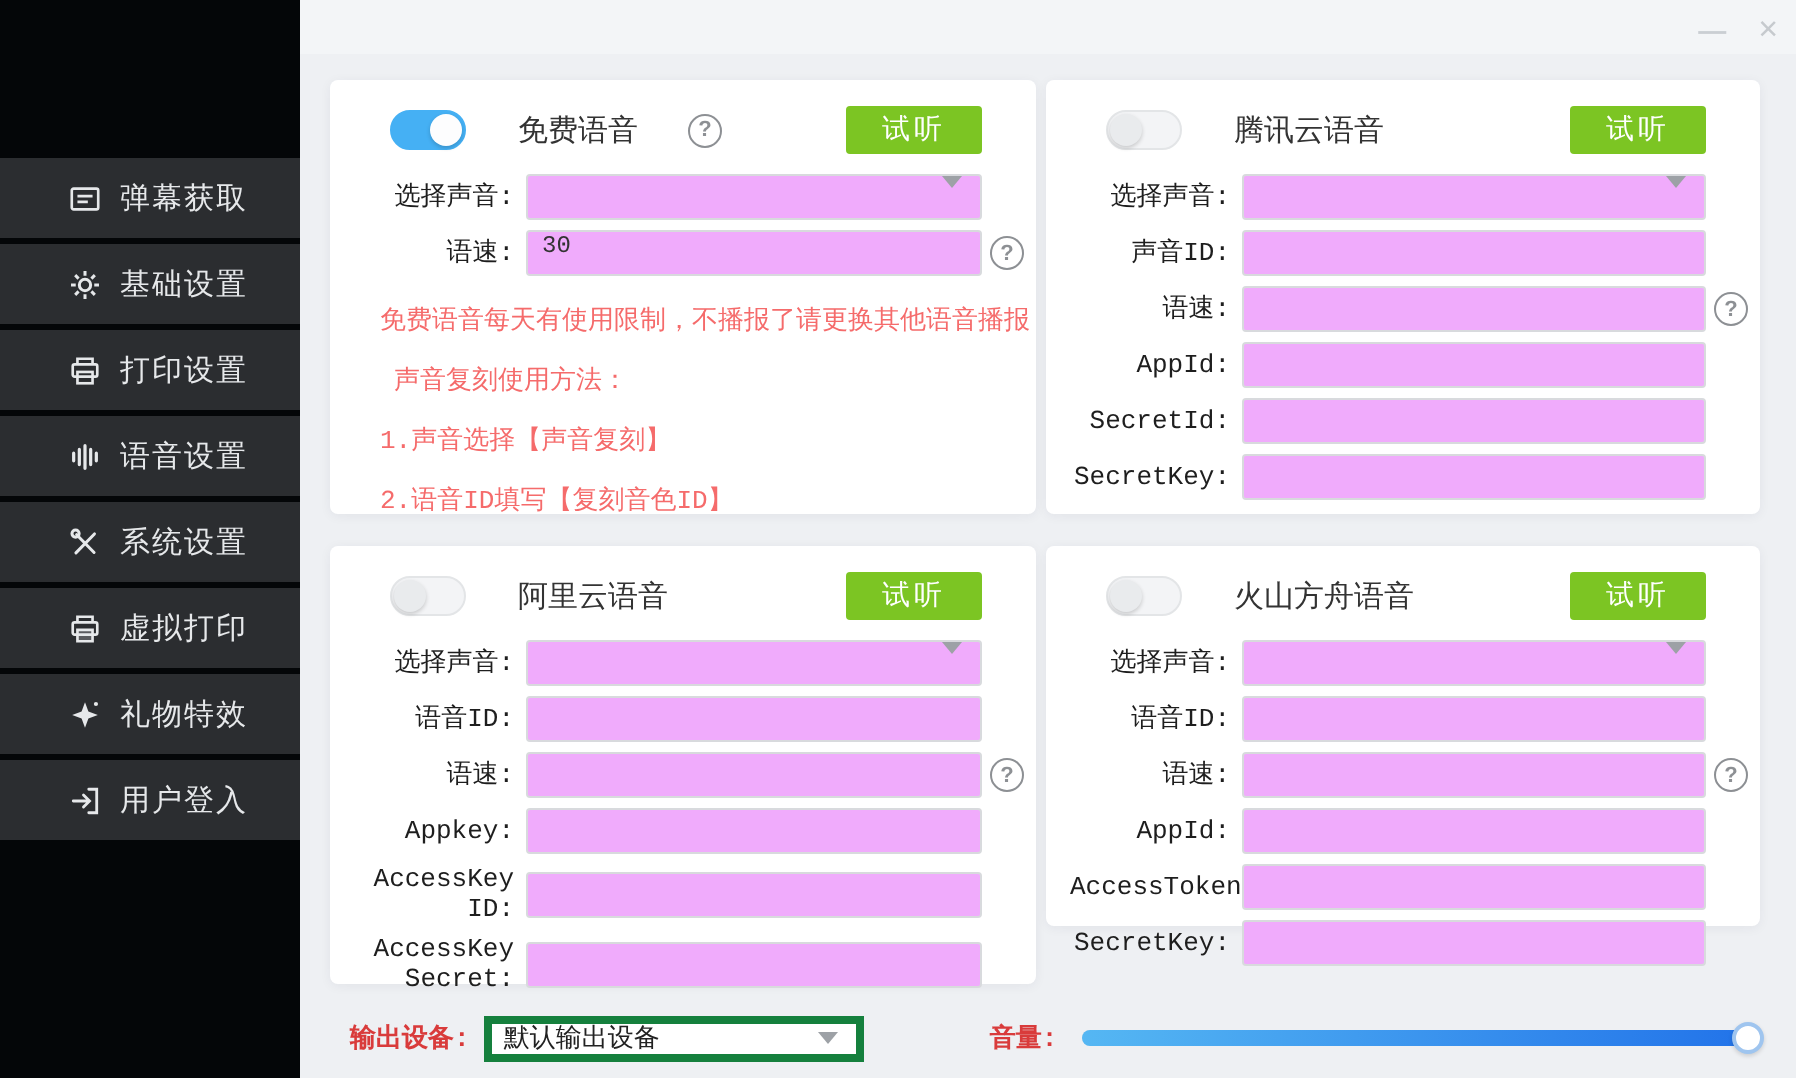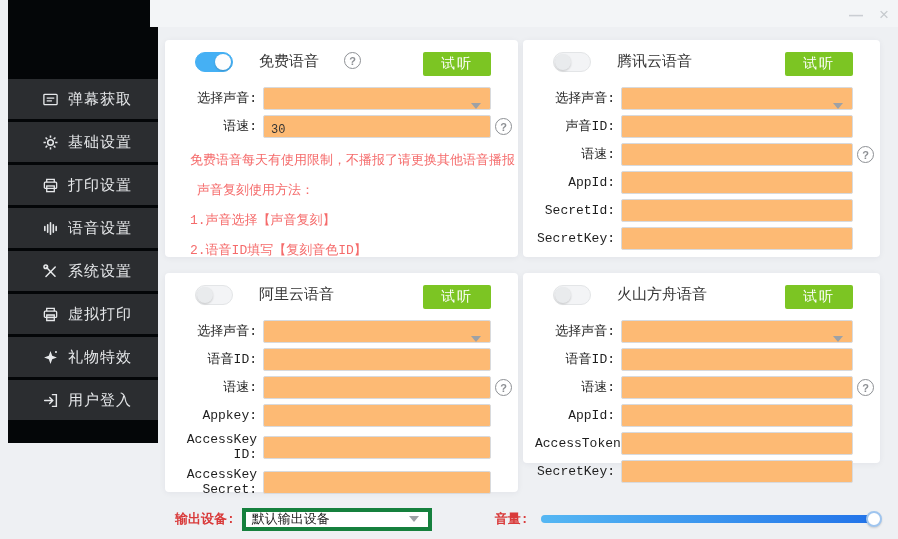--- a/index.html
+++ b/index.html
@@ -3,63 +3,63 @@
 <meta charset="utf-8">
 <style>
   html,body{margin:0;padding:0;}
   body{
     width:898px;height:539px;position:relative;overflow:hidden;
     background:#eef0f3;
     font-family:"Liberation Sans","DejaVu Sans",sans-serif;
     -webkit-font-smoothing:antialiased;
   }
   
-  .sidebar{position:absolute;left:8px;top:0;width:150px;height:443px;background:#040608;}
+  .sidebar{position:absolute;left:0;top:0;width:150px;height:539px;background:#040608;}
   .side-items{position:absolute;top:79px;left:0;right:0;}
   .side-item{height:40px;margin-bottom:3px;background:#2b2d30;display:flex;align-items:center;
     padding-left:33px;cursor:pointer;}
   .side-icon{width:18px;height:18px;color:#e6e8ea;display:flex;align-items:center;justify-content:center;flex:none;}
   .side-icon svg{width:17px;height:17px;display:block;}
   .side-label{color:#e6e8ea;font-size:15px;margin-left:9px;letter-spacing:1px;white-space:nowrap;}
   
   .main{position:absolute;left:150px;top:0;right:0;bottom:0;}
   .titlebar{position:absolute;top:0;left:0;right:0;height:27px;background:#f3f5f7;}
   .win-controls{position:absolute;top:7px;right:9px;display:flex;align-items:center;z-index:5;}
   .win-minimize{font-size:14px;font-weight:bold;color:#caced3;margin-right:16px;cursor:pointer;line-height:14px;}
   .win-close{font-size:17px;color:#c6cace;cursor:pointer;line-height:15px;}
   
   .panel{position:absolute;background:#fff;border-radius:4px;
     box-shadow:0 1px 6px rgba(30,40,60,.06);
     padding:10px 6px 8px 12px;box-sizing:border-box;}
   .panel-free   {left:15px; top:40px; width:353px;height:217px;}
   .panel-tencent{left:373px;top:40px; width:357px;height:217px;}
   .panel-aliyun {left:15px; top:273px;width:353px;height:219px;}
   .panel-volcano{left:373px;top:273px;width:357px;height:190px;}
-  .panel-head{display:flex;height:26px;margin:2px 21px 9px 0;}
+  .panel-head{display:flex;align-items:center;height:26px;margin:2px 21px 9px 0;}
   .toggle{width:38px;height:20px;border-radius:10px;background:#f3f4f6;border:1px solid #e3e5e7;
     position:relative;margin-left:18px;cursor:pointer;box-sizing:border-box;flex:none;}
   .toggle .knob{position:absolute;top:1px;left:1px;width:16px;height:16px;border-radius:50%;
     background:#e9ebed;box-shadow:0 1px 2px rgba(0,0,0,.18);}
   .toggle.on{background:var(--accent-blue,#45b0f4);border-color:var(--accent-blue,#45b0f4);}
   .toggle.on .knob{left:19px;background:#fdfdfe;}
   .panel-title{font-size:15px;color:#333;margin-left:26px;white-space:nowrap;}
   .head-help{margin-left:25px;}
   .preview-btn{margin-left:auto;width:68px;height:24px;background:var(--button-green,#7cc523);
     color:#fff;border:none;border-radius:2px;font-size:14px;cursor:pointer;
     font-family:inherit;letter-spacing:2px;}
   .help-circle{width:17px;height:17px;border:1.5px solid #8d9094;border-radius:50%;color:#8d9094;
     font-size:11px;font-weight:bold;display:inline-flex;align-items:center;justify-content:center;
     cursor:pointer;box-sizing:border-box;flex:none;background:#fff;}
   
   .field-row{display:flex;align-items:center;margin-bottom:5px;}
   .f-label{width:80px;text-align:right;font-size:13px;color:#1e1e1e;padding-right:6px;
     white-space:pre-line;line-height:15px;flex:none;
     font-family:"Liberation Mono","DejaVu Sans Mono",monospace;}
-  .f-box{flex:1;height:23px;background:#fdba74;border:1px solid #d8dadd;border-radius:2px;
-    display:flex;align-items:flex-end;box-sizing:border-box;min-width:0;cursor:pointer;}
+  .f-box{flex:1;height:23px;background:#f0abfc;border:1px solid #d8dadd;border-radius:2px;
+    display:flex;align-items:flex-start;box-sizing:border-box;min-width:0;cursor:pointer;}
   .f-box.is-input{cursor:text;}
   .f-value{font-size:12px;color:#333;padding-left:7px;
     font-family:"Liberation Mono","DejaVu Sans Mono",monospace;}
   .caret{width:0;height:0;border-left:5px solid transparent;border-right:5px solid transparent;
     border-top:6px solid #9da1a6;margin-left:auto;margin-right:9px;flex:none;}
   .f-helpslot{width:21px;display:flex;justify-content:flex-end;flex:none;}
   
   .notes{margin-top:8px;padding-left:13px;}
   .note-line{font-size:13px;color:var(--note-red,#f56b6b);line-height:30px;white-space:nowrap;
     font-family:"Liberation Mono","DejaVu Sans Mono",monospace;}

